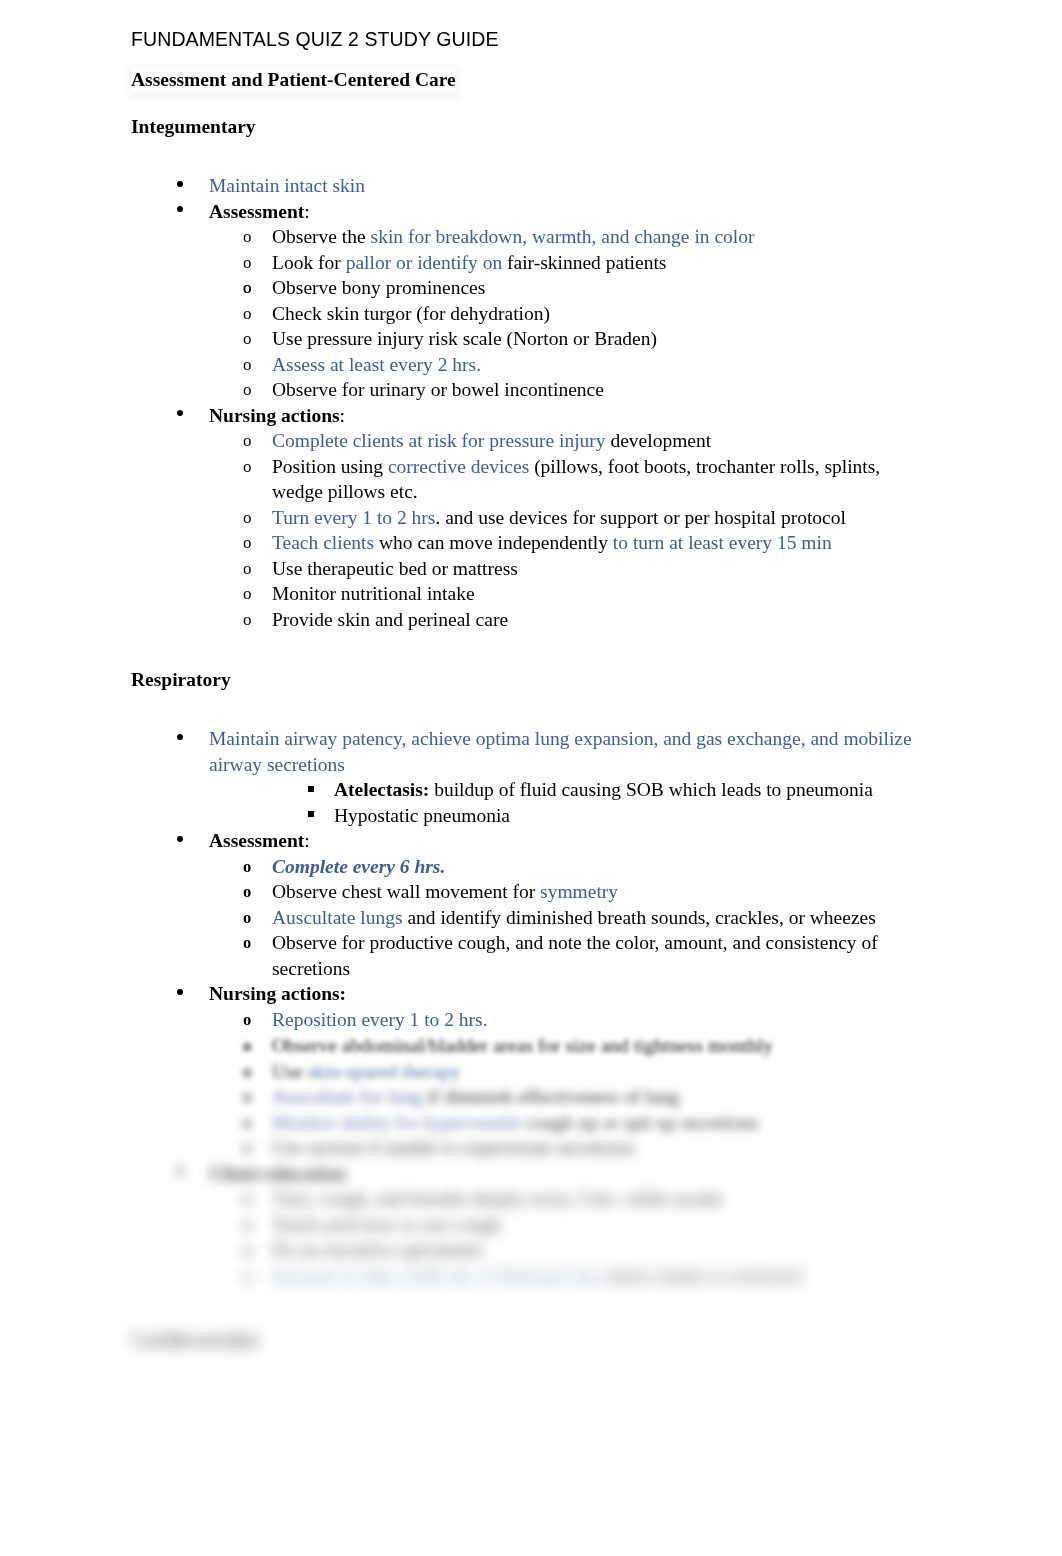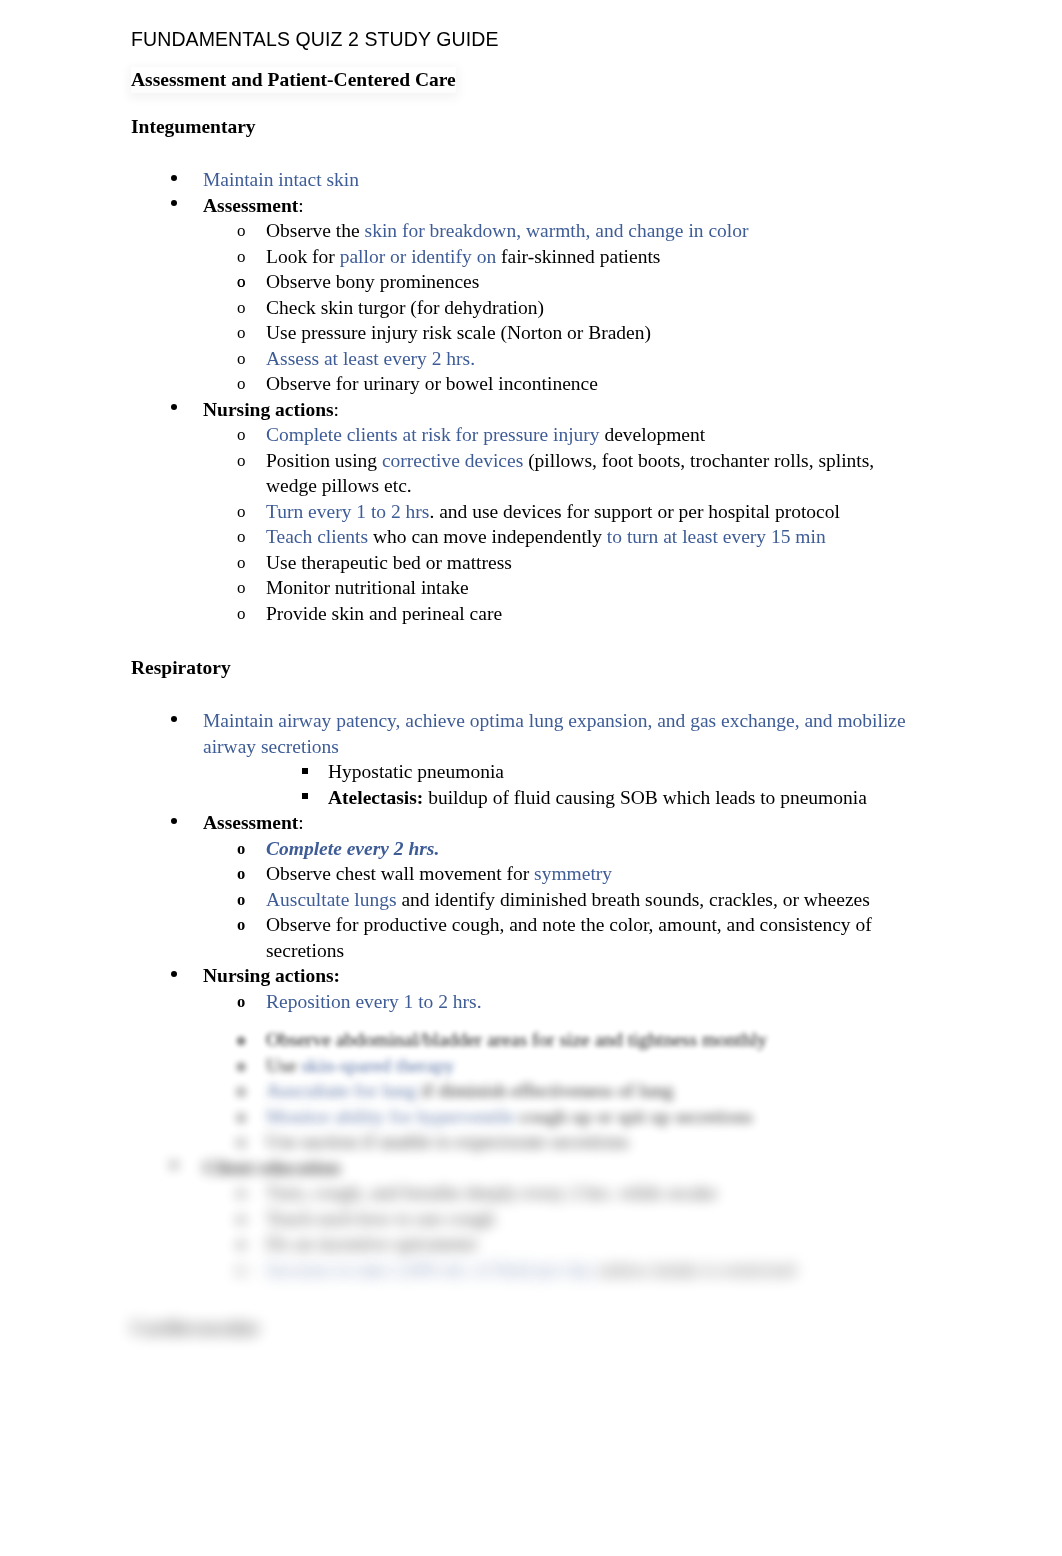--- a/index.html
+++ b/index.html
@@ -55,21 +55,21 @@
   }
   .h-section.shadowed {
     box-shadow: 0 3px 9px 3px rgba(0,0,0,0.045);
     background: linear-gradient(to bottom, rgba(255,255,255,0) 60%, rgba(0,0,0,0.012) 100%);
   }
   .gap-after-title { height: 21px; }
   .gap-small { height: 20px; }
   .gap-med { height: 22px; }
 
   
-  ul.lvl { list-style: none; margin: 7px; padding: 0; }
+  ul.lvl { list-style: none; margin: 13px; padding: 0; }
 
   li.l1, li.l2, li.l3 {
     position: relative;
     font-size: 19.5px;
     line-height: 25.5px;
     margin: 0;
     padding: 0;
   }
   
   li.l1 { padding-left: 65px; }
@@ -194,26 +194,26 @@
 
     <div class="gap-med"></div>
 
     
     <div class="h-section">Respiratory</div>
     <div class="gap-small"></div>
 
     <ul class="lvl">
       <li class="l1"><span class="mk"><i></i></span><span class="tx blue">Maintain airway patency, achieve optima lung expansion, and gas exchange, and mobilize airway secretions</span></li>
 
+      <li class="l3"><span class="mk"><i></i></span><span class="tx b">Atelectasis:</span><span class="tx"> buildup of fluid causing SOB which leads to pneumonia</span></li>
       <li class="l3"><span class="mk"><i></i></span><span class="tx">Hypostatic pneumonia</span></li>
-      <li class="l3"><span class="mk"><i></i></span><span class="tx b">Atelectasis:</span><span class="tx"> buildup of fluid causing SOB which leads to pneumonia</span></li>
 
       <li class="l1"><span class="mk"><i></i></span><span class="tx b">Assessment</span><span class="tx">:</span></li>
 
-      <li class="l2 bold-mk"><span class="mk">o</span><span class="tx blue bi">Complete every 2 hrs.</span></li>
+      <li class="l2 bold-mk"><span class="mk">o</span><span class="tx blue bi">Complete every 6 hrs.</span></li>
       <li class="l2 bold-mk"><span class="mk">o</span><span class="tx">Observe chest wall movement for </span><span class="tx blue">symmetry</span></li>
       <li class="l2 bold-mk"><span class="mk">o</span><span class="tx blue">Auscultate lungs</span><span class="tx"> and identify diminished breath sounds, crackles, or wheezes</span></li>
       <li class="l2 bold-mk"><span class="mk">o</span><span class="tx">Observe for productive cough, and note the color, amount, and consistency of secretions</span></li>
 
       <li class="l1"><span class="mk"><i></i></span><span class="tx b">Nursing actions:</span></li>
       <li class="l2 bold-mk"><span class="mk">o</span><span class="tx blue">Reposition every 1 to 2 hrs.</span></li>
     </ul>
 
   </div>
 

